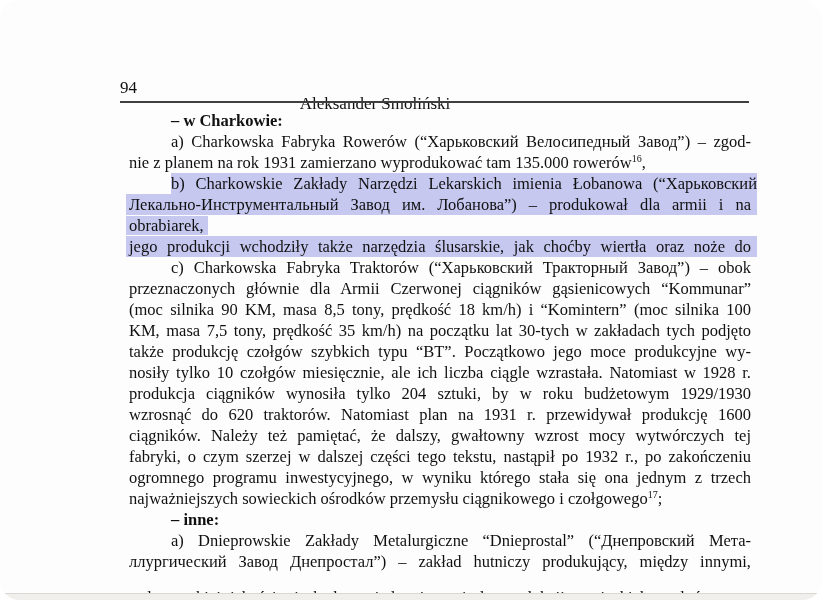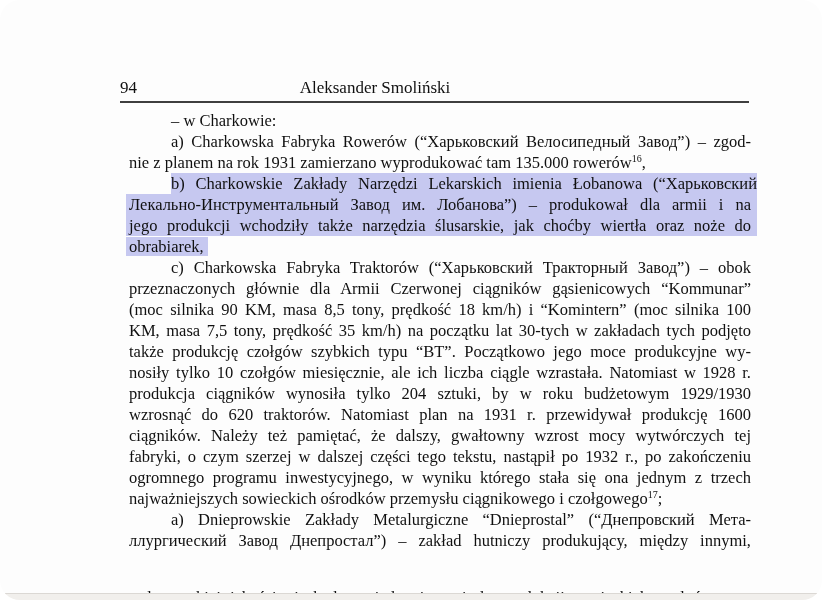--- a/index.html
+++ b/index.html
@@ -4,30 +4,30 @@
 <style>
   html,body { margin:0; padding:0; background:#fff; }
   .page {
     position:relative; width:822px; height:600px; overflow:hidden;
     background:var(--page_bg,#fdfdfd); color:var(--text_ink,#101010);
     font-family:"Liberation Serif","DejaVu Serif",serif;
     border-radius:20px;
   }
   .header { position:absolute; top:78px; left:120px; width:629px; height:22px; font-size:17px; }
   .pagenum { position:absolute; left:0; top:0; }
-  .author  { position:absolute; left:255px; top:0; transform:translateX(-50%); white-space:nowrap;text-align:right; }
+  .author  { position:absolute; left:255px; top:16px; transform:translateX(-50%); white-space:nowrap;text-align:right; }
   .rule { position:absolute; top:101px; left:120px; width:629px; height:2px; background:var(--rule,#3f3f3f); }
   .body {
     position:absolute; left:129px; top:110px; width:622px;
     font-size:16.5px; line-height:21px;
   }
   .line { text-align:justify; text-align-last:justify; }
   .nj   { text-align:left; text-align-last:left; }
   .ind  { text-indent:42px; }
-  .bold { font-weight:normal; }
+  .bold { font-weight:bold; }
   .hl {
     background:var(--highlight,#c6c8f0);
     margin:0 -6px 0 -3px; padding:0 6px 0 3px;
   }
   .hlstart {
     background:var(--highlight,#c6c8f0);
     margin-left:42px; margin-right:-6px; 
   }
   .hlspan {
     background:var(--highlight,#c6c8f0);
@@ -54,34 +54,35 @@
     <span class="author">Aleksander Smoliński</span>
   </div>
   <div class="rule"></div>
 
   <div class="body">
     <div class="line nj ind bold">– w Charkowie:</div>
     <div class="line ind">a) Charkowska Fabryka Rowerów (“Харьковский Велосипедный Завод”) – zgod-</div>
     <div class="line nj"><span>nie z planem na rok 1931 zamierzano wyprodukować tam 135.000 rowerów</span><span class="sup">16</span><span>,</span></div>
     <div class="line hlstart">b) Charkowskie Zakłady Narzędzi Lekarskich imienia Łobanowa (“Харьковский</div>
     <div class="line hl">Лекально-Инструментальный Завод им. Лобанова”) – produkował dla armii i na</div>
+    <div class="line nj"><span class="hlspan">obrabiarek,</span></div>
     <div class="line hl">jego produkcji wchodziły także narzędzia ślusarskie, jak choćby wiertła oraz noże do</div>
-    <div class="line nj"><span class="hlspan">obrabiarek,</span></div>
     <div class="line ind">c) Charkowska Fabryka Traktorów (“Харьковский Тракторный Завод”) – obok</div>
     <div class="line">przeznaczonych głównie dla Armii Czerwonej ciągników gąsienicowych “Kommunar”</div>
     <div class="line">(moc silnika 90 KM, masa 8,5 tony, prędkość 18 km/h) i “Komintern” (moc silnika 100</div>
     <div class="line">KM, masa 7,5 tony, prędkość 35 km/h) na początku lat 30-tych w zakładach tych podjęto</div>
     <div class="line">także produkcję czołgów szybkich typu “BT”. Początkowo jego moce produkcyjne wy-</div>
     <div class="line">nosiły tylko 10 czołgów miesięcznie, ale ich liczba ciągle wzrastała. Natomiast w 1928 r.</div>
     <div class="line">produkcja ciągników wynosiła tylko 204 sztuki, by w roku budżetowym 1929/1930</div>
     <div class="line">wzrosnąć do 620 traktorów. Natomiast plan na 1931 r. przewidywał produkcję 1600</div>
     <div class="line">ciągników. Należy też pamiętać, że dalszy, gwałtowny wzrost mocy wytwórczych tej</div>
     <div class="line">fabryki, o czym szerzej w dalszej części tego tekstu, nastąpił po 1932 r., po zakończeniu</div>
     <div class="line">ogromnego programu inwestycyjnego, w wyniku którego stała się ona jednym z trzech</div>
     <div class="line nj"><span>najważniejszych sowieckich ośrodków przemysłu ciągnikowego i czołgowego</span><span class="sup">17</span><span>;</span></div>
+    <div class="line nj ind bold">– inne:</div>
     <div class="line ind">a) Dnieprowskie Zakłady Metalurgiczne “Dnieprostal” (“Днепровский Мета-</div>
     <div class="line">ллургический Завод Днепростал”) – zakład hutniczy produkujący, między innymi,</div>
   </div>
 
   <div class="partial"><span>stal wysokiej jakości niezbędną między innymi do produkcji sowieckich czołgów oraz</span></div>
 
   <div class="strip"></div>
 
 </div>
 

